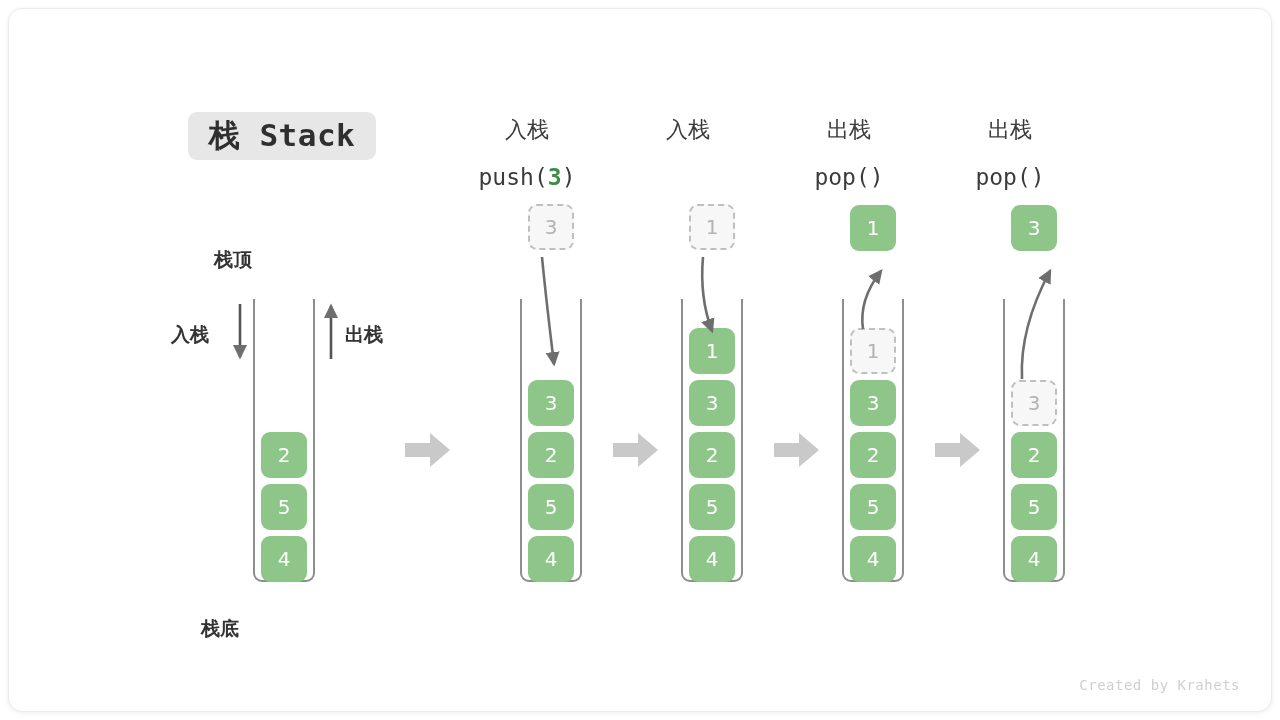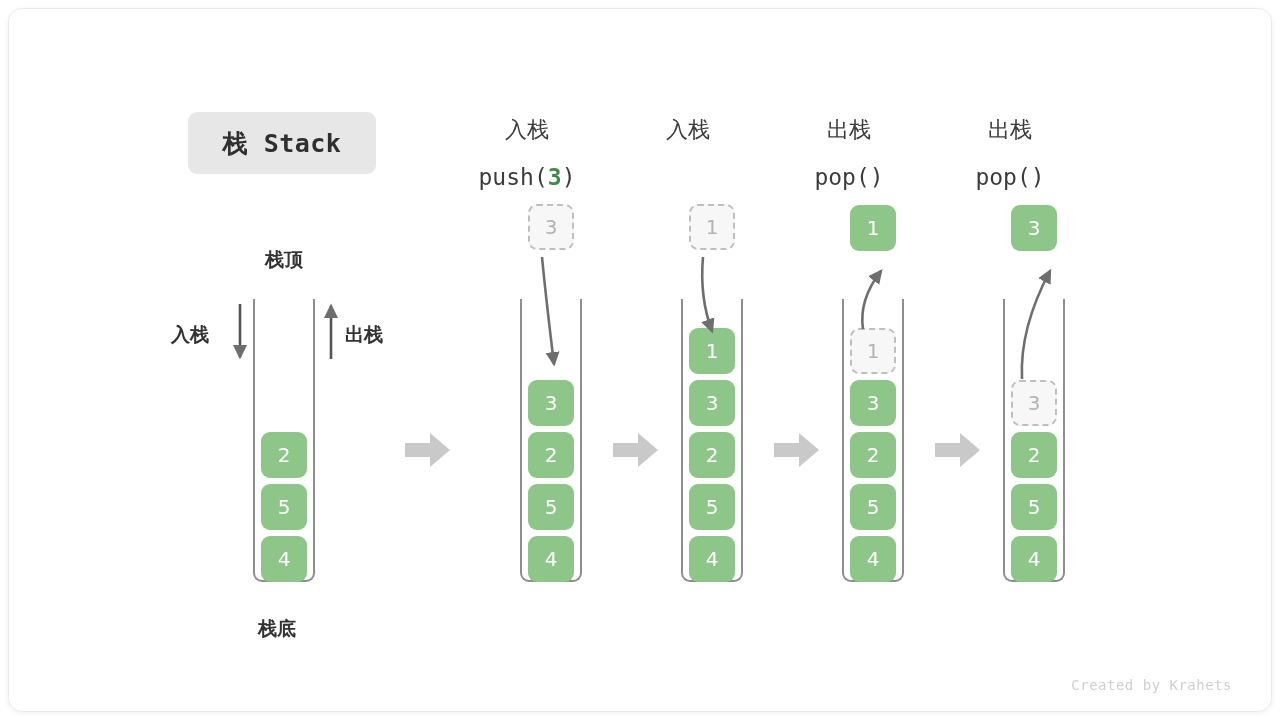--- a/index.html
+++ b/index.html
@@ -25,28 +25,28 @@
     box-sizing: border-box;
     overflow: hidden;
   }
 
   
   #title-badge {
     position: absolute;
     left: 179px;
     top: 103px;
     width: 188px;
-    height: 62px;
+    height: 48px;
     background: #e7e7e7;
     border-radius: 9px;
     display: flex;
     align-items: center;
     justify-content: center;
     font-family: "DejaVu Sans Mono", "Liberation Mono", monospace;
-    font-size: 25px;
+    font-size: 31px;
     font-weight: bold;
     color: #2f2f2f;
     letter-spacing: 0.5px;
     text-align: center;
   }
 
   
   .col-header {
     position: absolute;
     width: 180px;
@@ -118,39 +118,38 @@
     position: absolute;
     font-family: "DejaVu Sans", "Liberation Sans", sans-serif;
     font-size: 19px;
     font-weight: bold;
     color: #333333;
     white-space: nowrap;
   }
   .cap-label {
     position: absolute;
     width: 140px;
-    text-align: center;
     font-family: "DejaVu Sans", "Liberation Sans", sans-serif;
     font-size: 19px;
     font-weight: bold;
     color: #333333;
   }
 
   
   #overlay {
     position: absolute;
     left: 0; top: 0;
     width: 1264px; height: 704px;
     pointer-events: none;
   }
 
   
   #credit {
     position: absolute;
-    right: 39px;
+    right: 31px;
     bottom: 18px;
     font-family: "DejaVu Sans Mono", "Liberation Mono", monospace;
     font-size: 14px;
     color: #cfcfcf;
     letter-spacing: 0.5px;
   }
 </style>
 </head>
 <body>
 
@@ -171,21 +170,21 @@
     <span class="cn">出栈</span>
     <span class="code"><span>pop(</span><span class="arg"></span><span>)</span></span>
   </div>
 
   <div class="col-header" style="left:911px; top:105px;">
     <span class="cn">出栈</span>
     <span class="code"><span>pop(</span><span class="arg"></span><span>)</span></span>
   </div>
 
   <div class="cap-label" style="left:205px; top:238px;">栈顶</div>
-  <div class="cap-label" style="left:198px; top:607px;">栈底</div>
+  <div class="cap-label" style="left:192px; top:607px;">栈底</div>
 
   <div class="side-label" style="left:162px; top:313px;">入栈</div>
   <div class="side-label" style="left:336px; top:313px;">出栈</div>
 
   <div class="stack-wrap" style="left:244px; top:290px;">
     <div class="tube" style="left:0px; top:0px;"></div>
     <div class="cell solid" style="left:8px; top:133px;">2</div>
     <div class="cell solid" style="left:8px; top:185px;">5</div>
     <div class="cell solid" style="left:8px; top:237px;">4</div>
   </div>

